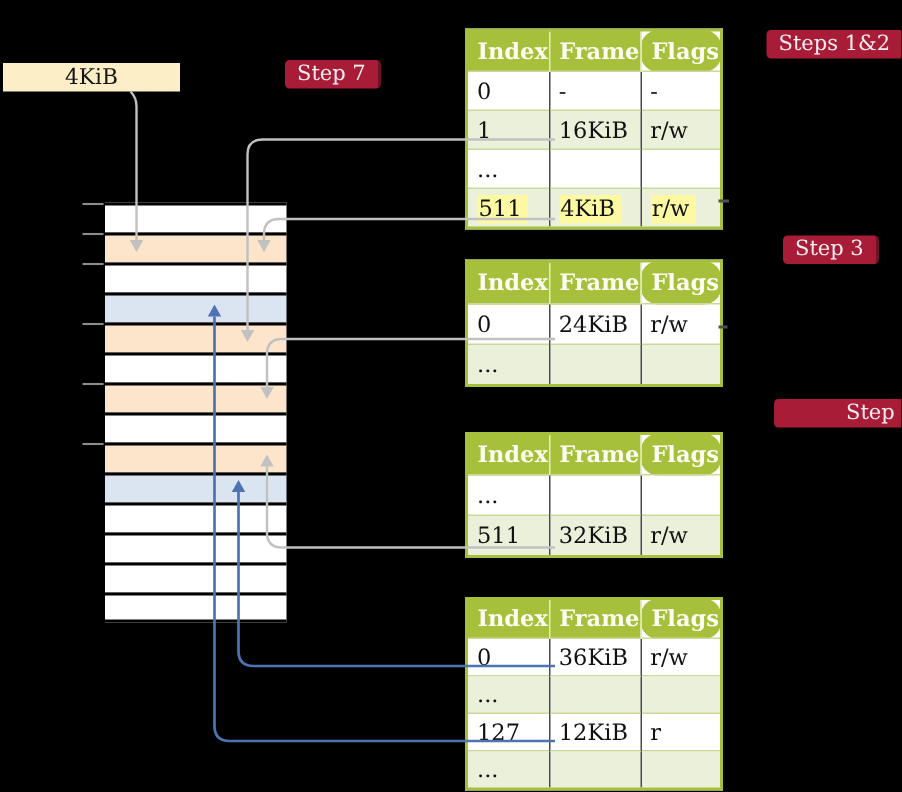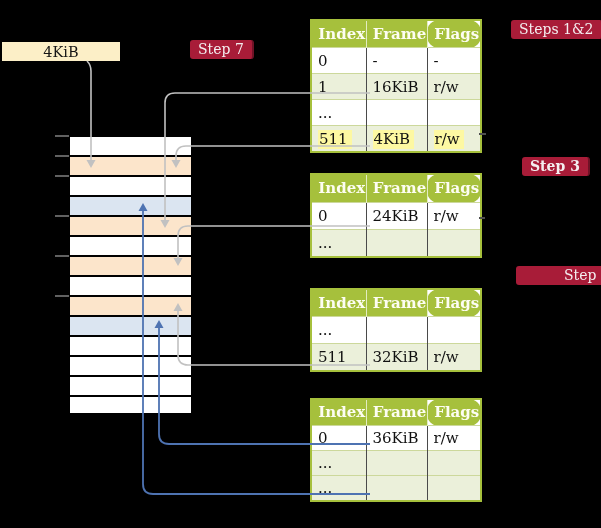--- a/index.html
+++ b/index.html
@@ -14,21 +14,21 @@
     font-size:14.5px;
   }
   
   .badge{
     position:absolute;background:#a81c38;color:#f4eef0;font-size:14px;line-height:16px;
     padding:1px 8px 2px 8px;border-radius:3px;border-right:2px solid #6f1226;
     white-space:nowrap;
   }
   .b-step0{left:190px;top:40px;}
   .b-steps12{left:511px;top:20px;}
-  .b-step3{left:522px;top:157px;font-weight:bold;}
+  .b-step3{left:522px;top:157px;}
   .b-step4{left:516px;top:266px;padding-left:48px;}
   
   .mem{position:absolute;left:70px;top:135px;width:121px;}
   .mem .mrow{height:20px;box-sizing:border-box;border-top:2px solid #000;}
   .mem .mrow:last-child{border-bottom:2px solid #000;}
   .c-white{background:#ffffff;}
   .c-orange{background:#fce5cb;}
   .c-blue{background:#dbe5f1;}
   
   .pt{
@@ -192,20 +192,25 @@
       <tr class="w">
         <td>0</td>
         <td>36KiB</td>
         <td>r/w</td>
       </tr>
       <tr class="g">
         <td>...</td>
         <td></td>
         <td></td>
       </tr>
+      <tr class="w">
+        <td>127</td>
+        <td>12KiB</td>
+        <td>r</td>
+      </tr>
       <tr class="g">
         <td>...</td>
         <td></td>
         <td></td>
       </tr>
     </tbody>
   </table>
 
   <svg id="overlay" width="601" height="528" viewBox="0 0 601 528">
 

